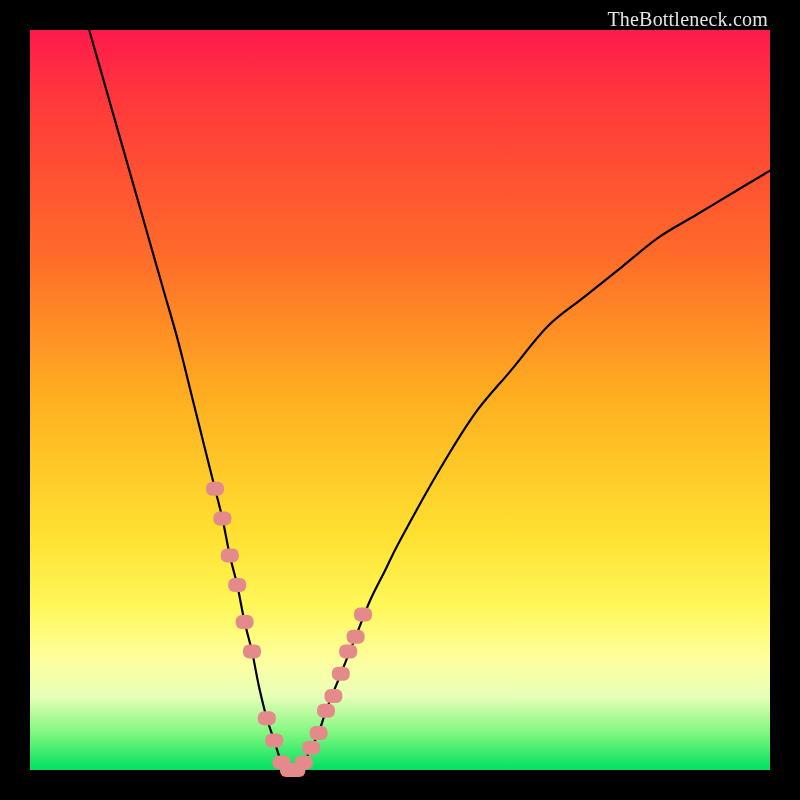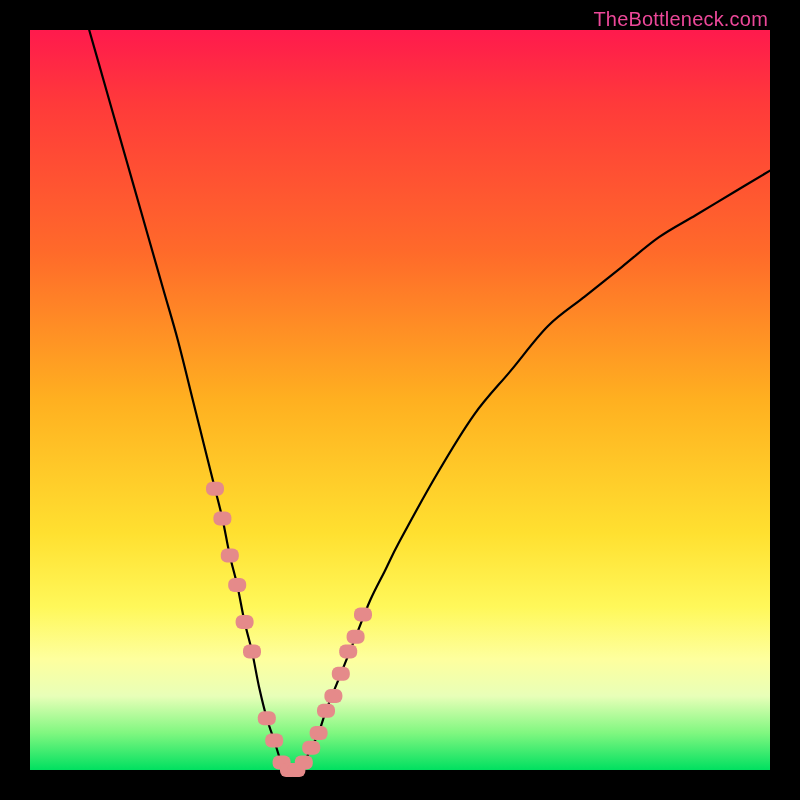--- a/index.html
+++ b/index.html
@@ -37,25 +37,26 @@
       #feff9e 85%,
       #e8ffb8 90%,
       #80f780 95%,
       #00e060 100%
     );
   }
   .watermark {
     position: absolute;
     right: 32px;
     top: 8px;
-    color: #ec4899;
+    color: #e5e5e5;
     font-size: 20px;
     font-weight: 500;
     letter-spacing: 0.2px;
     z-index: 5;
+    font-family: Liberation Serif, serif;
   }
   svg.curve {
     position: absolute;
     left: 0;
     top: 0;
     width: 740px;
     height: 740px;
     overflow: visible;
   }
 </style>

